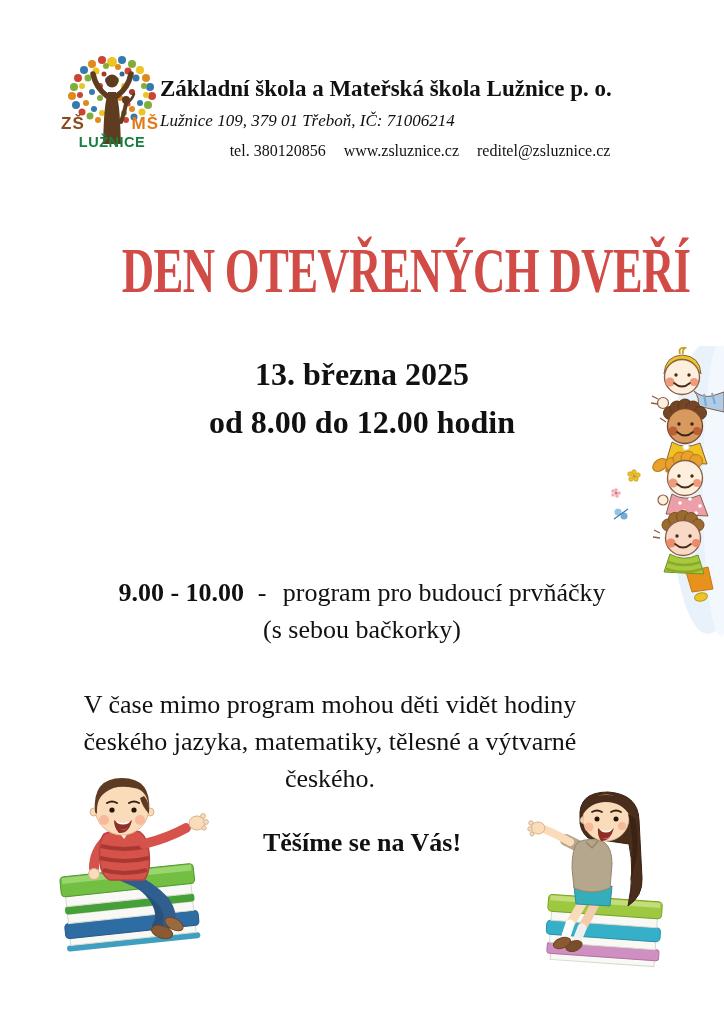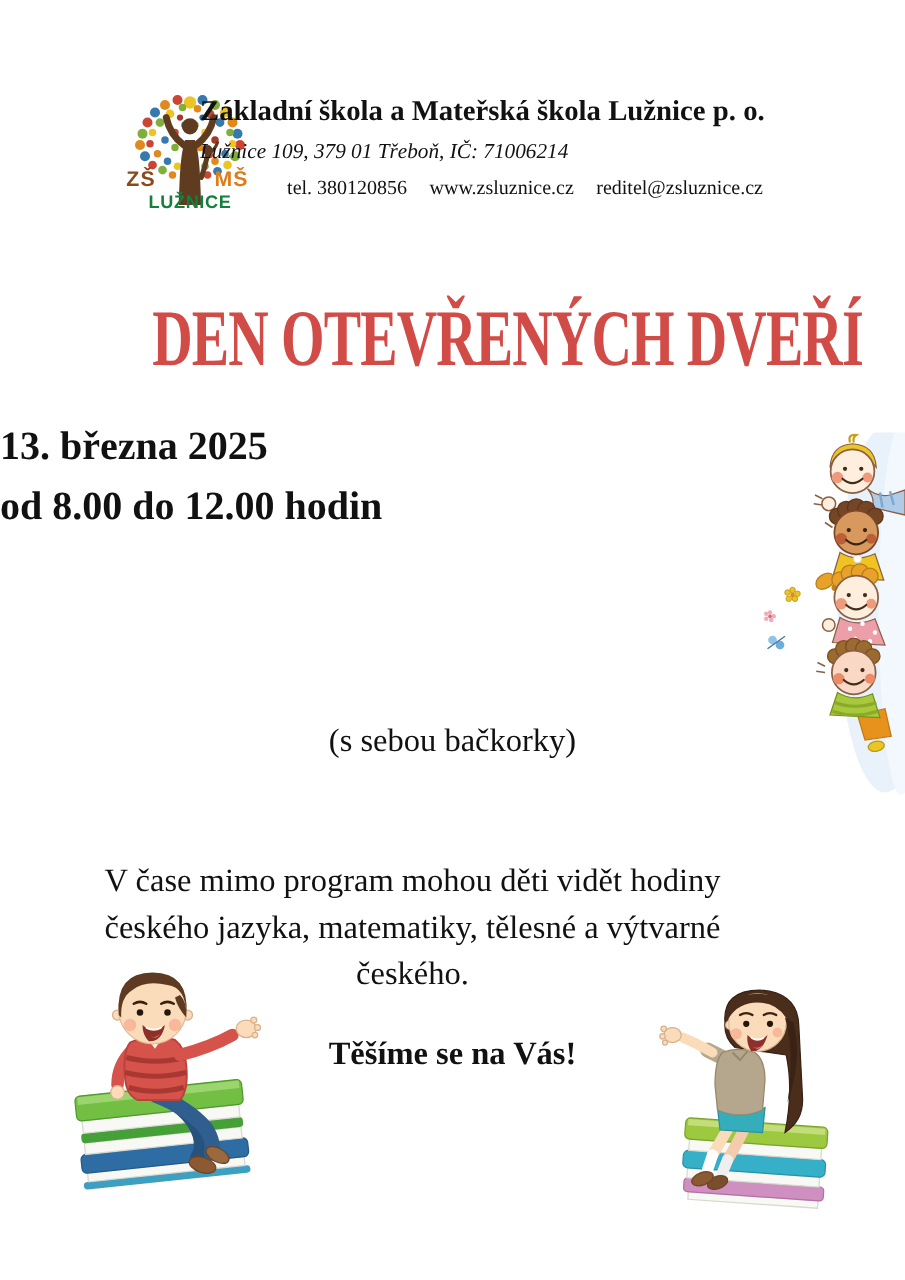--- a/index.html
+++ b/index.html
@@ -2,41 +2,41 @@
 <html><head>
 <meta charset="utf-8">
 <style>
   html,body{margin:0;padding:0;background:#888;}
   .page{
     position:relative;width:724px;height:1024px;margin:0 auto;
     background:#ffffff;overflow:hidden;
     font-family:"Liberation Serif", serif;color:#111;
   }
   
-  .logo{position:absolute;left:58px;top:74px;width:108px;height:106px;margin-left:40px;}
+  .logo{position:absolute;left:58px;top:54px;width:108px;height:106px;}
   .logo svg{position:absolute;left:0;top:0;}
   .logo-zs{position:absolute;left:3px;top:60px;font-family:"Liberation Sans",sans-serif;
     font-weight:bold;font-size:17px;color:#8a4a1a;letter-spacing:1px;}
   .logo-ms{position:absolute;right:7px;top:60px;font-family:"Liberation Sans",sans-serif;
     font-weight:bold;font-size:17px;color:#e07b1a;letter-spacing:1px;}
   .logo-luznice{position:absolute;left:0;top:80px;width:108px;text-align:center;
     font-family:"Liberation Sans",sans-serif;font-weight:bold;font-size:14.5px;
     color:#15803d;letter-spacing:.5px;}
   .header-text{position:absolute;left:160px;top:76px;width:520px;}
   .school-name{font-size:23px;font-weight:bold;white-space:nowrap;}
   .school-address{font-size:17px;font-style:italic;margin-top:9px;}
   .contact-row{margin-top:11px;font-size:16px;display:flex;justify-content:center;gap:18px;}
   
   .main-title{position:absolute;left:0;top:234px;width:724px;text-align:center;
     font-family:Liberation Serif, serif;font-weight:bold;font-size:64px;
     color:#d14b47;white-space:nowrap;}
   .main-title span{display:inline-block;transform:scaleX(.70);transform-origin:center;
     letter-spacing:-1px;font-stretch:condensed;}
   
-  .event{position:absolute;left:0;top:332px;width:724px;line-height:48px;}
+  .event{position:absolute;left:0;top:350px;width:724px;text-align:center;line-height:48px;}
   .event-date,.event-time{font-size:32px;font-weight:bold;}
   .event-place{font-size:33px;}
   
   .program{position:absolute;left:0;top:574px;width:724px;text-align:center;
     font-size:26px;line-height:37px;}
   .program-time{font-weight:bold;margin-right:7px;}
   .program-dash{margin-right:10px;}
   
   .info{position:absolute;left:0;top:686px;width:660px;text-align:center;
     font-size:26px;line-height:37px;}
@@ -134,20 +134,25 @@
   <div class="main-title">
     <span>DEN OTEVŘENÝCH DVEŘÍ</span>
   </div>
 
   <div class="event">
     <div class="event-date">13. března 2025</div>
     <div class="event-time">od 8.00 do 12.00 hodin</div>
   </div>
 
   <div class="program">
+    <div>
+      <span class="program-time">9.00 - 10.00</span>
+      <span class="program-dash">-</span>
+      <span>program pro budoucí prvňáčky</span>
+    </div>
     <div>(s sebou bačkorky)</div>
   </div>
 
   <div class="info">
     <div>V čase mimo program mohou děti vidět hodiny</div>
     <div>českého jazyka, matematiky, tělesné a výtvarné</div>
     <div>českého.</div>
   </div>
 
   <div class="closing">Těšíme se na Vás!</div>

